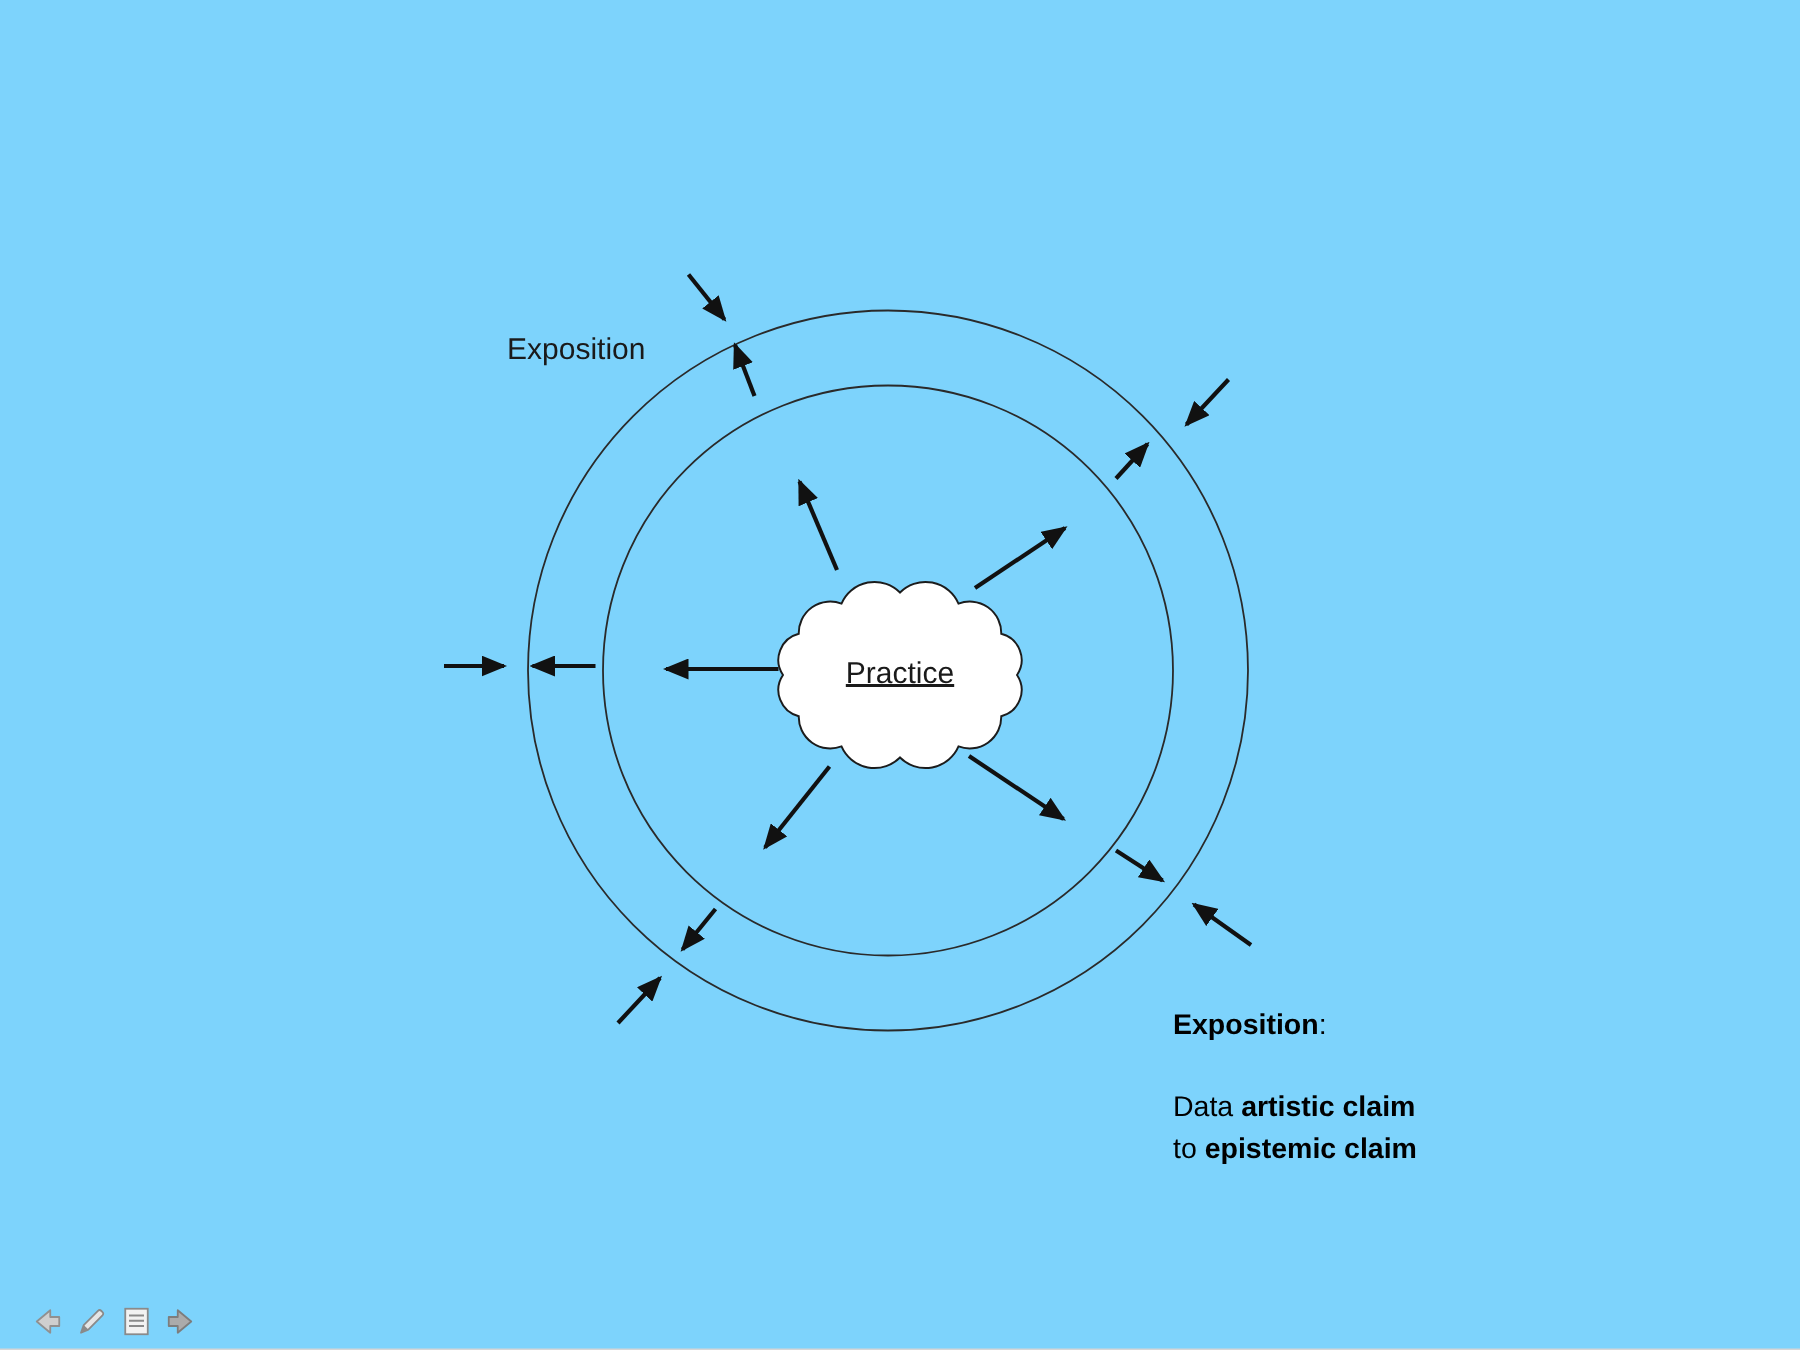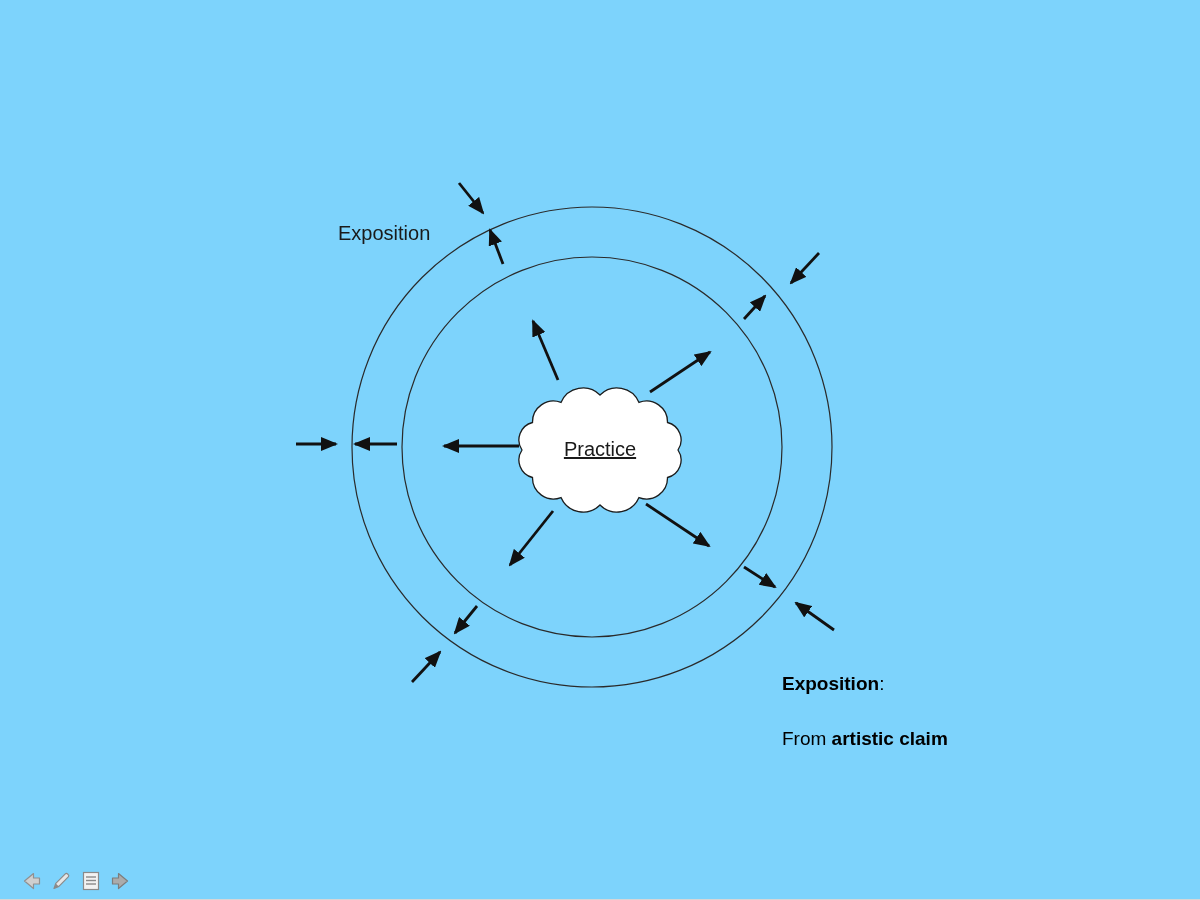--- a/index.html
+++ b/index.html
@@ -134,21 +134,22 @@
   <div class="label" style="left:338px; top:220px;">Exposition</div>
 
   <div class="label centered" style="left:543px; top:319px; width:200px;">
   </div>
 
   <div class="label centered" style="left:500px; top:436px; width:200px;text-decoration:underline;">Practice</div>
 
   <div class="note">
     <div class="note-line"><span class="b">Exposition</span><span>:</span></div>
     <div class="note-gap"></div>
-    <div class="note-line"><span>From </span><span class="b">artistic claim</span></div>
+    <div class="note-line"><span>Data </span><span class="b">artistic claim</span></div>
+    <div class="note-line"><span>to </span><span class="b">epistemic claim</span></div>
   </div>
 
   <div class="nav-toolbar">
     <button class="nav-btn">
       <svg viewBox="0 0 24 24">
         <path d="M14.5 4.5 L5.5 12 L14.5 19.5 L14.5 15 L20.5 15 L20.5 9 L14.5 9 Z" fill="#cfcfcf" stroke="#909090" stroke-width="1.2" stroke-linejoin="round"></path>
       </svg>
     </button>
     <button class="nav-btn">
       <svg viewBox="0 0 24 24">

